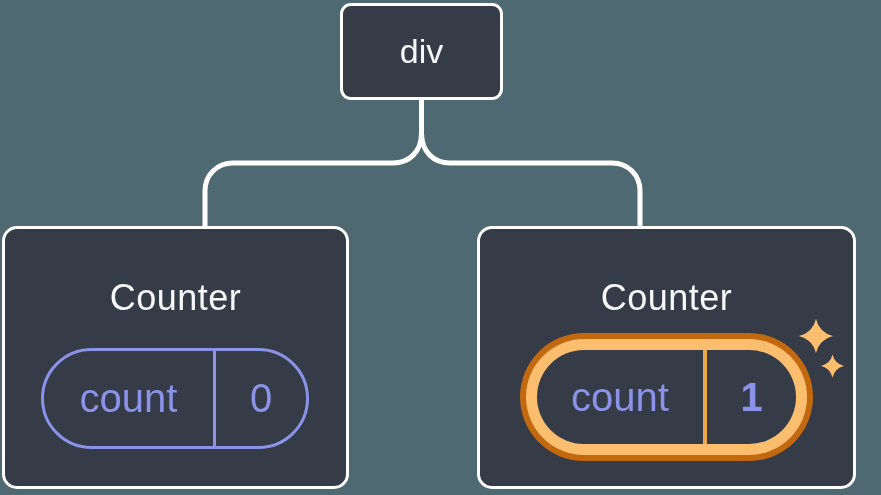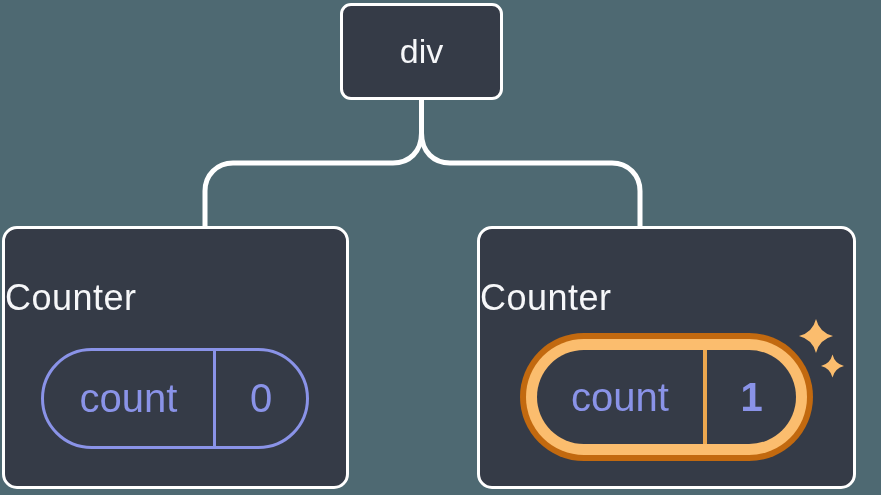--- a/index.html
+++ b/index.html
@@ -25,21 +25,21 @@
   .connector path{stroke:var(--line);stroke-width:5;fill:none;stroke-linecap:round;stroke-linejoin:round;}
   .sparkles path{fill:var(--sparkle);}
 
   .card{
     position:absolute;top:226px;height:263px;background:var(--node);
     border:3px solid var(--line);border-radius:15px;z-index:2;
   }
   .card.left{left:2px;width:347px;}
   .card.right{left:477px;width:379px;}
   .card-title{
-    position:absolute;left:0;right:0;top:48px;text-align:left;
+    position:absolute;left:0;right:0;top:48px;text-align:center;
     color:var(--title);font-size:36px;font-weight:500;letter-spacing:.5px;
   }
 
   
   .pill{
     position:absolute;left:36px;top:119px;width:268px;height:101px;
     border:3px solid var(--purple);border-radius:999px;
     display:flex;align-items:stretch;color:var(--purple);font-size:40px;
   }
   .pill .seg-label{flex:0 0 172px;display:flex;align-items:center;justify-content:center;border-right:3px solid var(--purple);}

